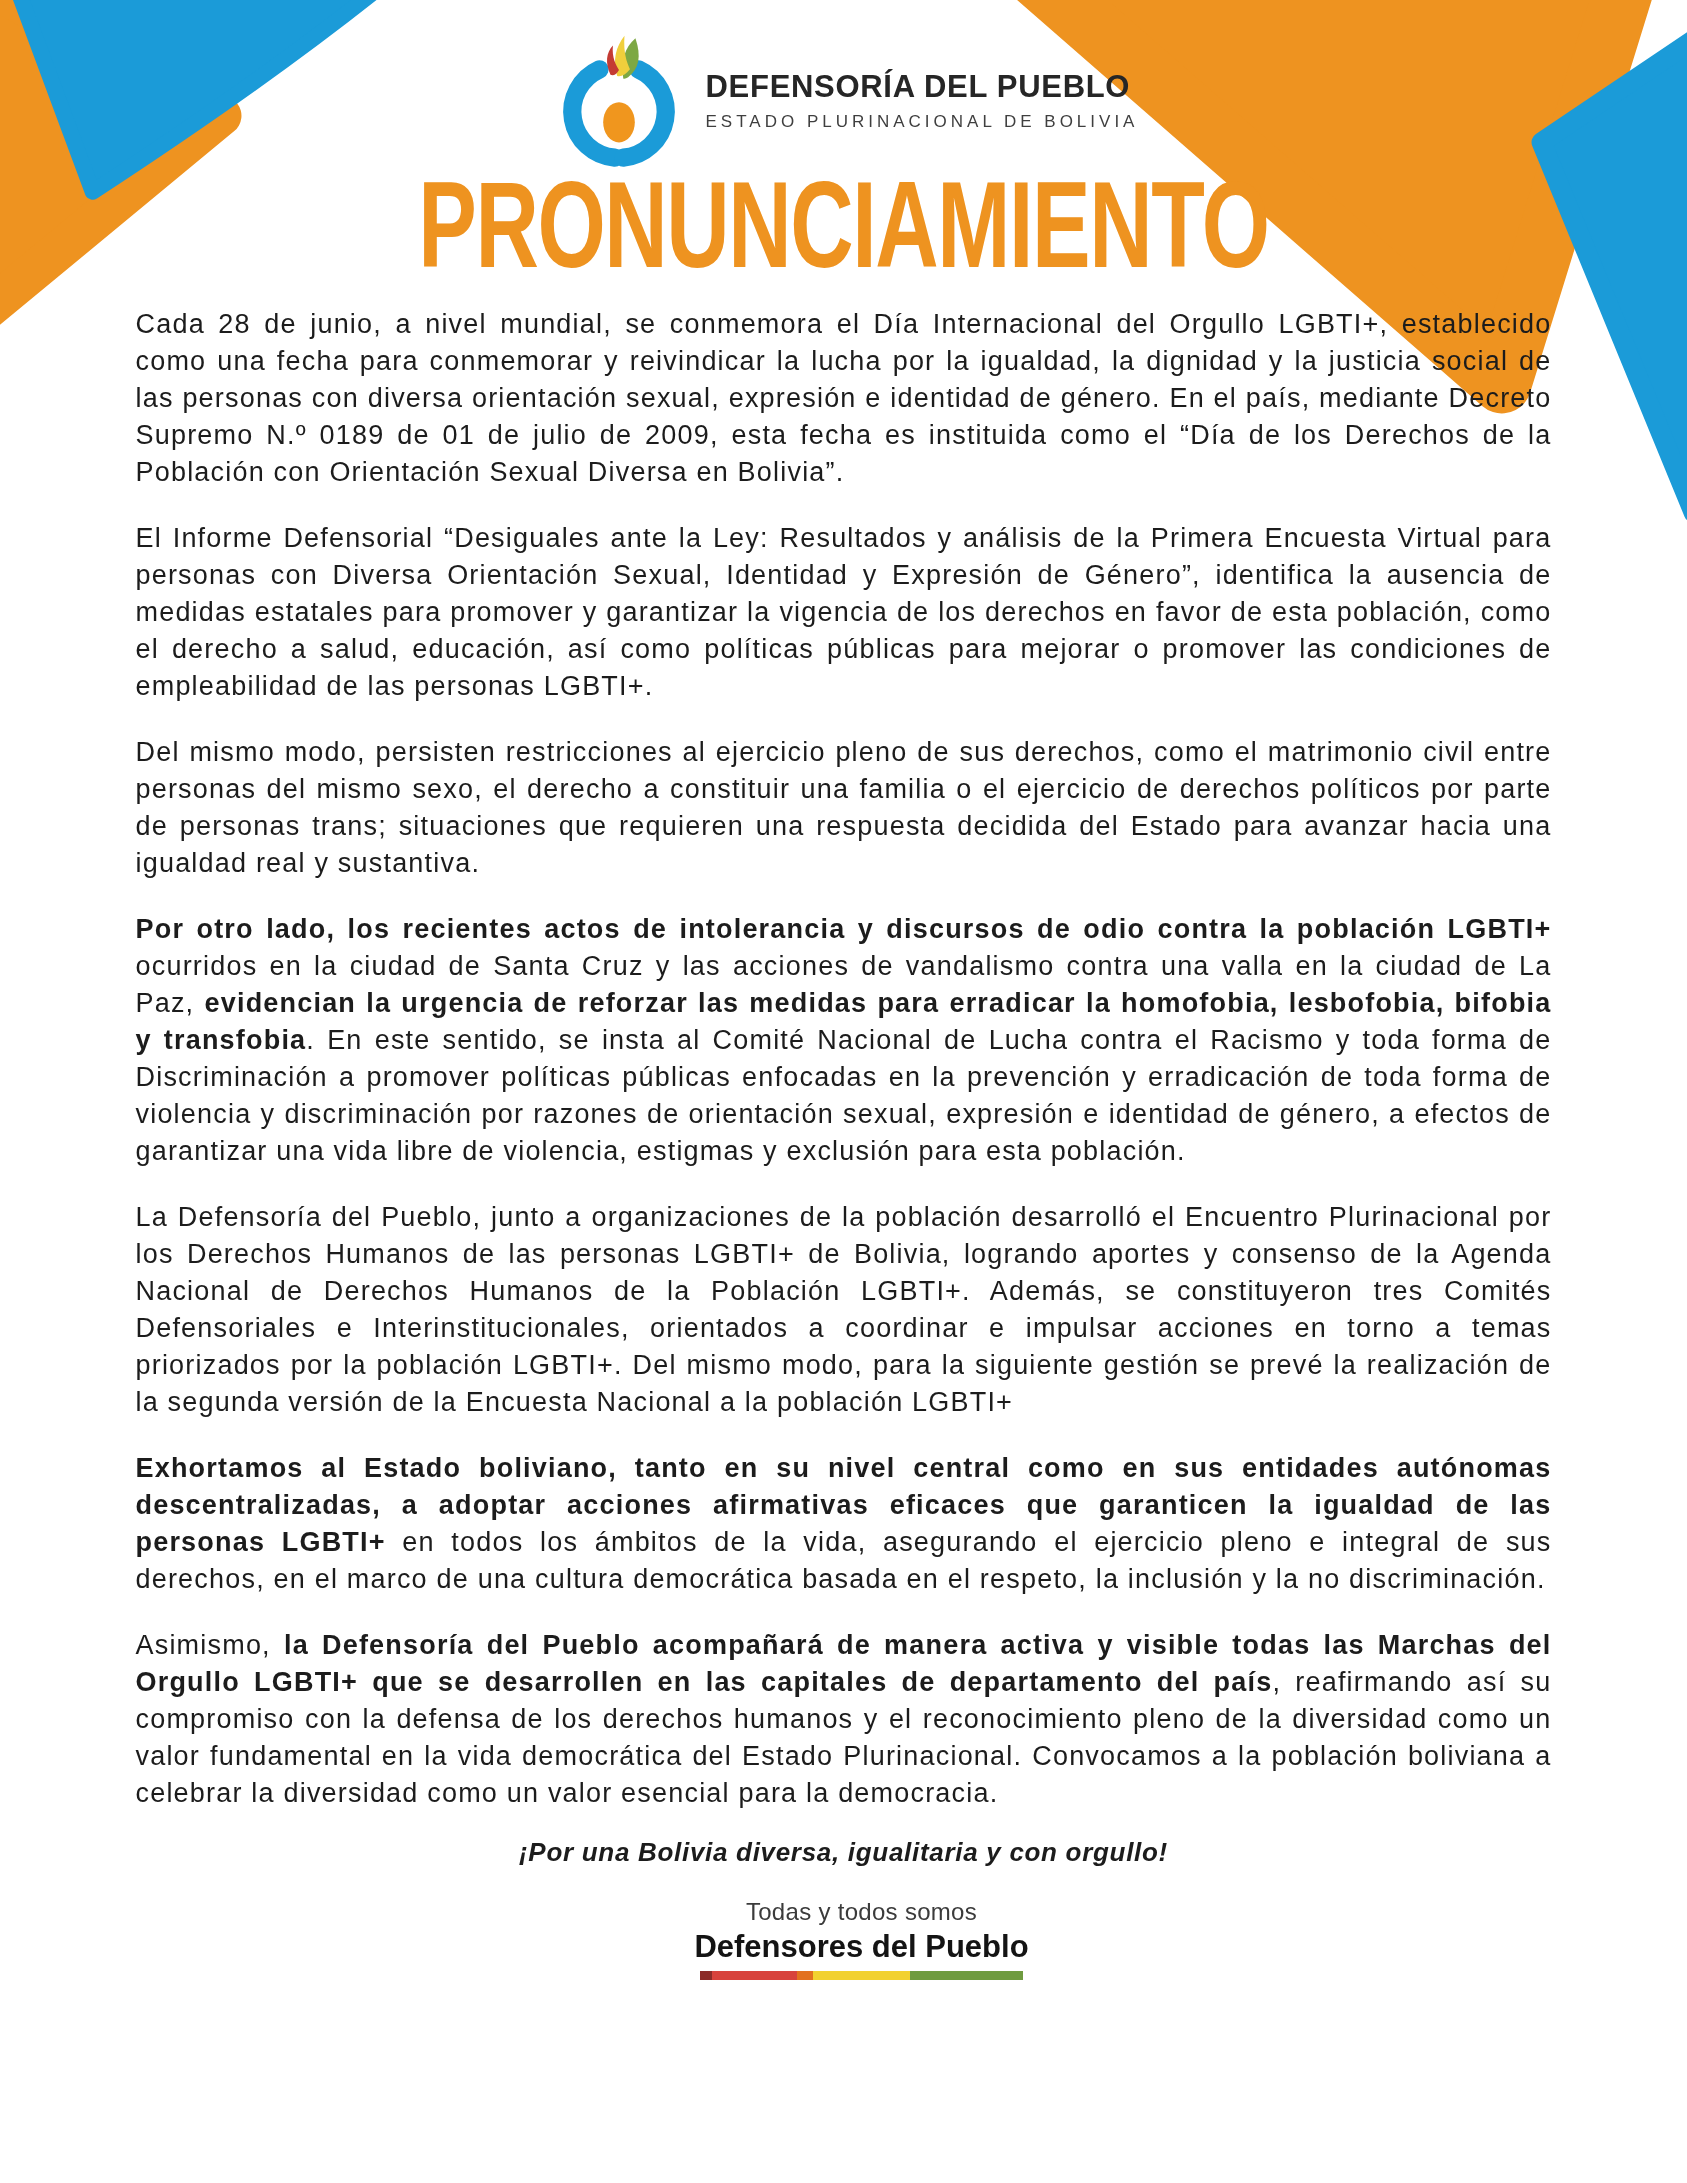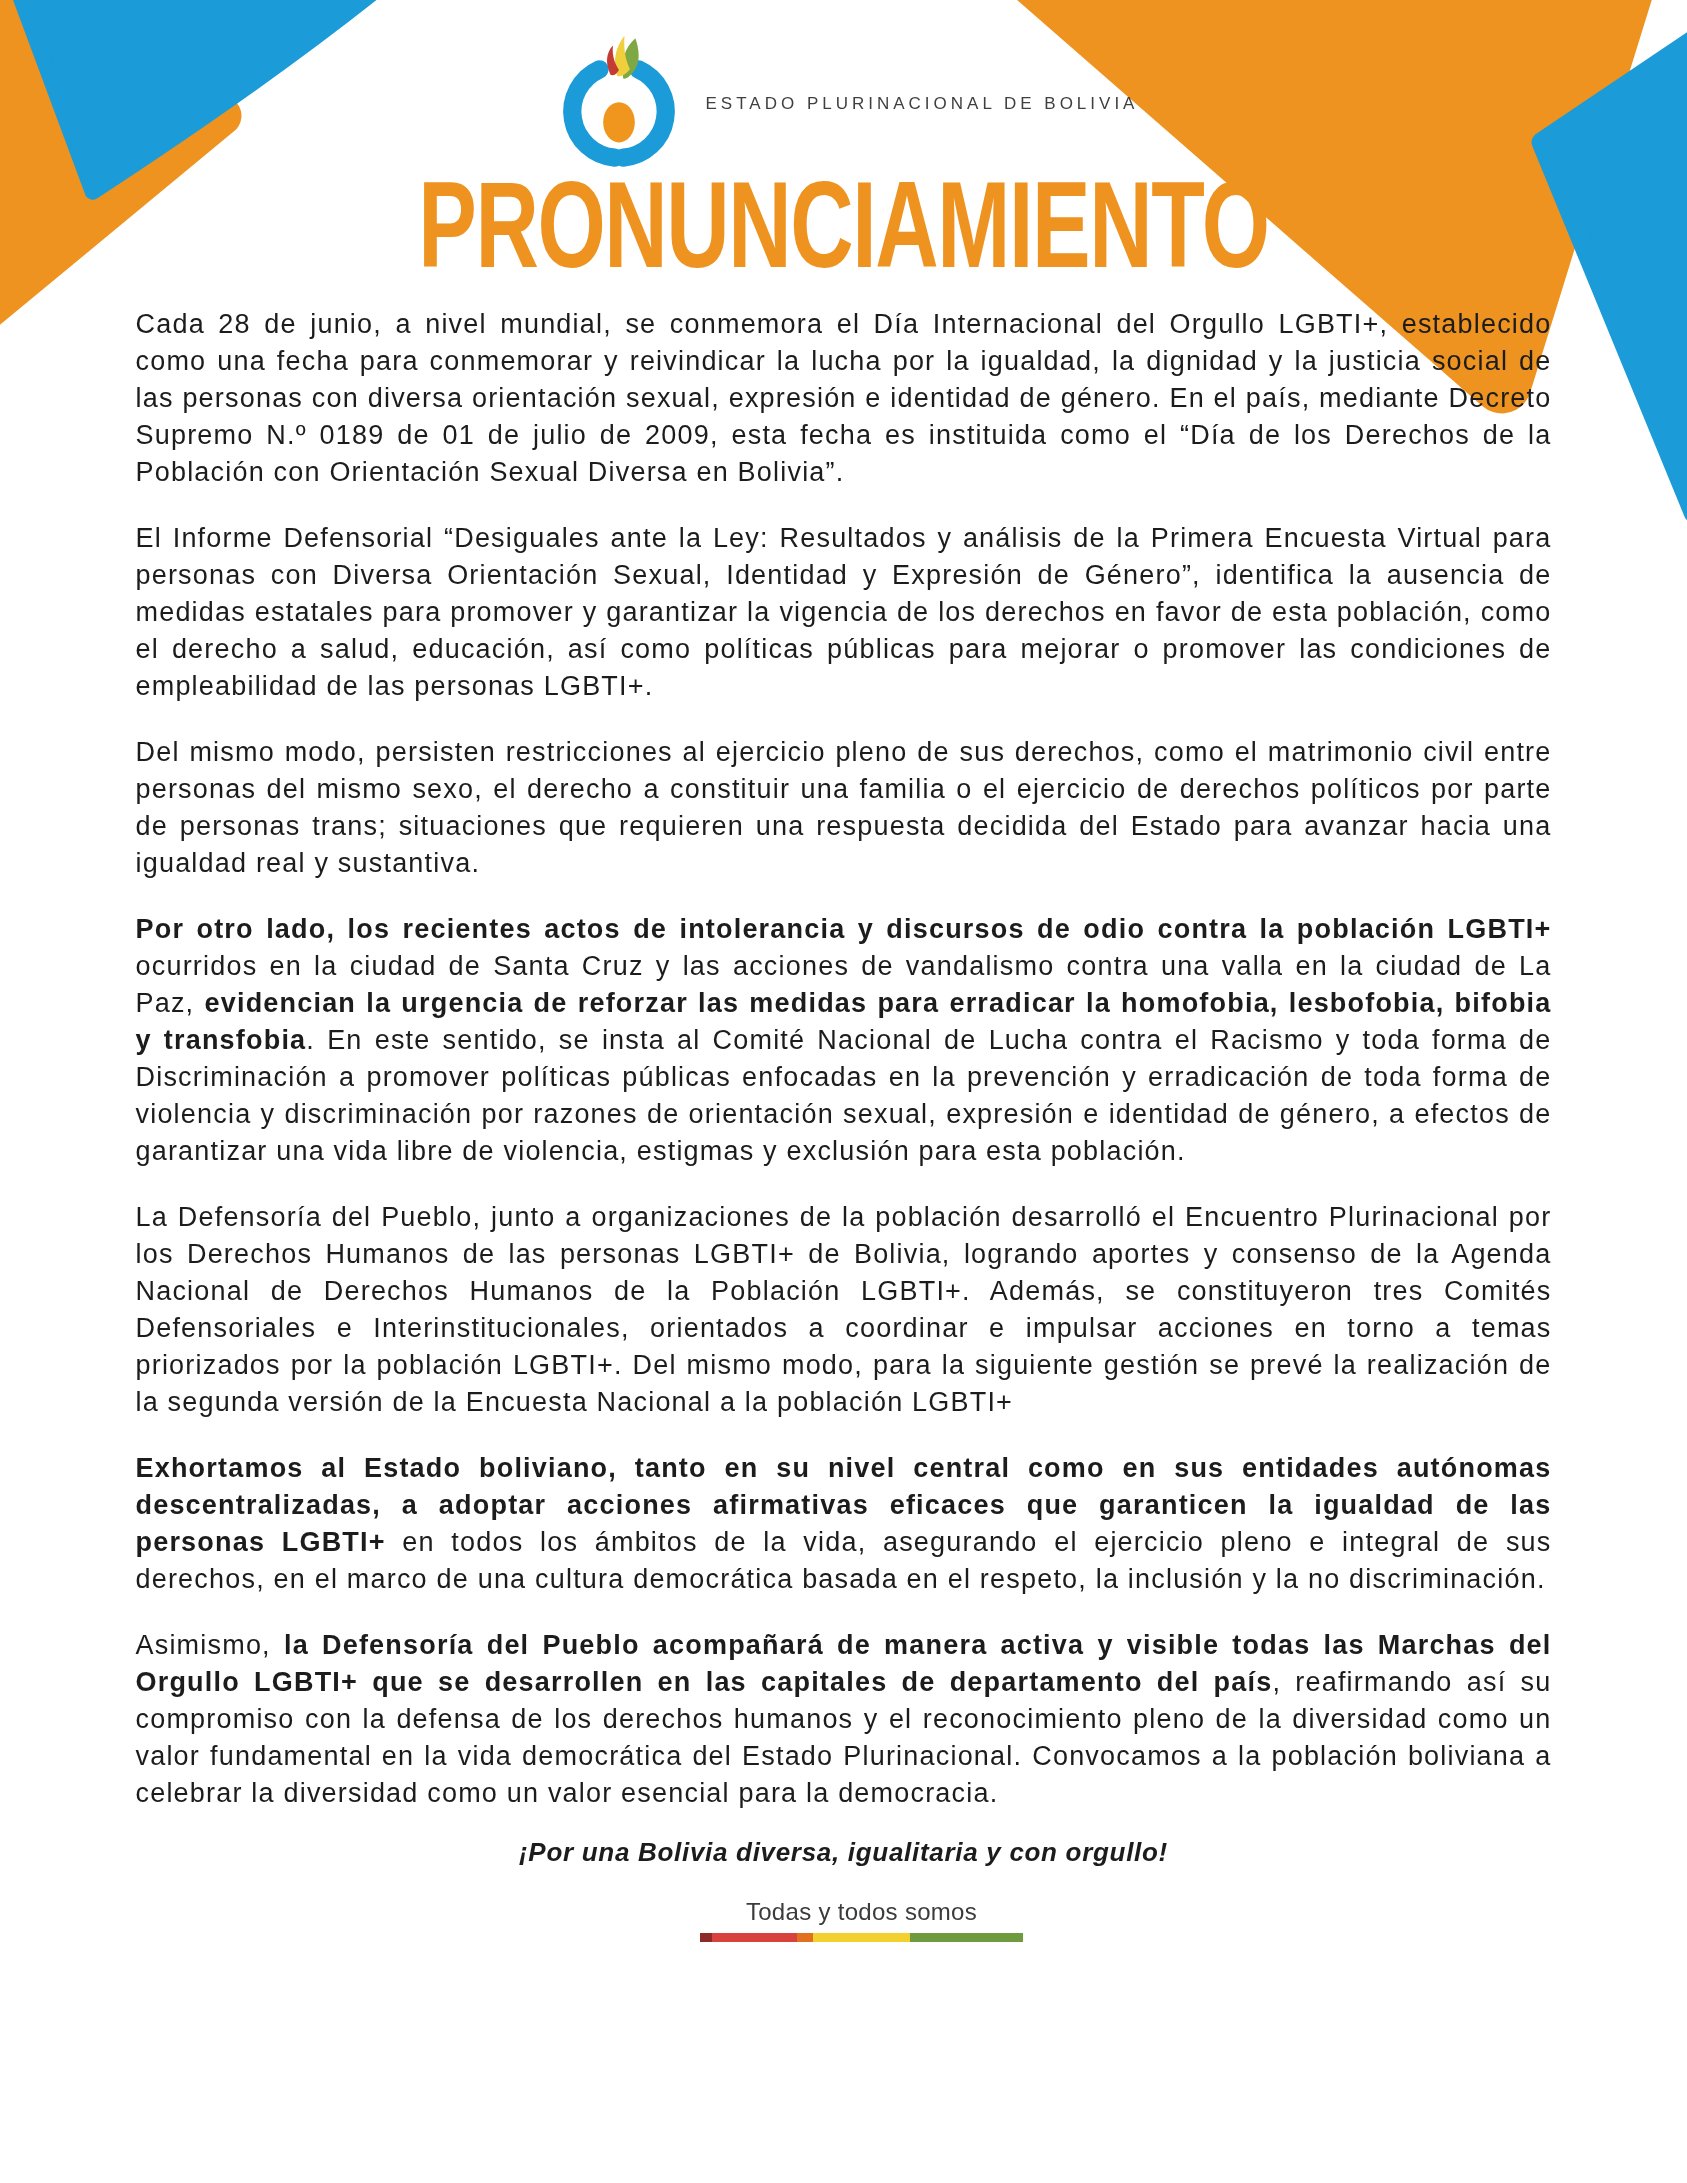--- a/index.html
+++ b/index.html
@@ -136,20 +136,21 @@
     <header class="logo-header">
       <svg class="logo-mark" viewBox="0 0 230 230" aria-hidden="true">
         <path d="M 108 208 A 76 76 0 0 1 83 63" fill="none" stroke="var(--blue, #1b9bd8)" stroke-width="30" stroke-linecap="round"></path>
         <path d="M 147 63 A 76 76 0 0 1 122 208" fill="none" stroke="var(--blue, #1b9bd8)" stroke-width="30" stroke-linecap="round"></path>
         <ellipse cx="115" cy="150" rx="26" ry="33" fill="var(--head-orange, #f0961e)"></ellipse>
         <path d="M 122 78 C 118 48 124 28 142 12 C 152 42 148 62 130 76 C 127 78 124 79 122 78 Z" fill="var(--flame-green, #7da843)"></path>
         <path d="M 112 74 C 104 48 110 26 124 8 C 122 36 128 52 133 63 C 126 72 118 76 112 74 Z" fill="var(--flame-yellow, #f0cf3c)"></path>
         <path d="M 101 72 C 92 52 94 36 105 24 C 103 44 110 56 115 64 C 111 71 106 74 101 72 Z" fill="var(--flame-red, #c43b33)"></path>
       </svg>
       <div class="logo-text">
+        <div class="logo-title">DEFENSORÍA DEL PUEBLO</div>
         <div class="logo-subtitle">ESTADO PLURINACIONAL DE BOLIVIA</div>
       </div>
     </header>
 
     <h1 class="doc-title"><span class="squeeze">PRONUNCIAMIENTO</span></h1>
 
 
     <main class="body-text">
         <p><span>Cada 28 de junio, a nivel mundial, se conmemora el Día Internacional del Orgullo LGBTI+, establecido como una fecha para conmemorar y reivindicar la lucha por la igualdad, la dignidad y la justicia social de las personas con diversa orientación sexual, expresión e identidad de género. En el país, mediante Decreto Supremo N.º 0189 de 01 de julio de 2009, esta fecha es instituida como el “Día de los Derechos de la Población con Orientación Sexual Diversa en Bolivia”.</span></p>
         <p><span>El Informe Defensorial “Desiguales ante la Ley: Resultados y análisis de la Primera Encuesta Virtual para personas con Diversa Orientación Sexual, Identidad y Expresión de Género”, identifica la ausencia de medidas estatales para promover y garantizar la vigencia de los derechos en favor de esta población, como el derecho a salud, educación, así como políticas públicas para mejorar o promover las condiciones de empleabilidad de las personas LGBTI+.</span></p>
@@ -158,20 +159,21 @@
         <p><span>La Defensoría del Pueblo, junto a organizaciones de la población desarrolló el Encuentro Plurinacional por los Derechos Humanos de las personas LGBTI+ de Bolivia, logrando aportes y consenso de la Agenda Nacional de Derechos Humanos de la Población LGBTI+. Además, se constituyeron tres Comités Defensoriales e Interinstitucionales, orientados a coordinar e impulsar acciones en torno a temas priorizados por la población LGBTI+. Del mismo modo, para la siguiente gestión se prevé la realización de la segunda versión de la Encuesta Nacional a la población LGBTI+</span></p>
         <p><strong>Exhortamos al Estado boliviano, tanto en su nivel central como en sus entidades autónomas descentralizadas, a adoptar acciones afirmativas eficaces que garanticen la igualdad de las personas LGBTI+</strong><span> en todos los ámbitos de la vida, asegurando el ejercicio pleno e integral de sus derechos, en el marco de una cultura democrática basada en el respeto, la inclusión y la no discriminación.</span></p>
         <p><span>Asimismo, </span><strong>la Defensoría del Pueblo acompañará de manera activa y visible todas las Marchas del Orgullo LGBTI+ que se desarrollen en las capitales de departamento del país</strong><span>, reafirmando así su compromiso con la defensa de los derechos humanos y el reconocimiento pleno de la diversidad como un valor fundamental en la vida democrática del Estado Plurinacional. Convocamos a la población boliviana a celebrar la diversidad como un valor esencial para la democracia.</span></p>
       </main>
 
     <div class="slogan">¡Por una Bolivia diversa, igualitaria y con orgullo!</div>
 
 
     <footer class="footer-logo">
       <div class="footer-tagline">Todas y todos somos</div>
+      <div class="footer-brand">Defensores del Pueblo</div>
       <div class="flag-bar">
           <span style="background: rgb(140, 43, 40); width: 4%;"></span>
           <span style="background: rgb(216, 66, 60); width: 26%;"></span>
           <span style="background: rgb(226, 113, 31); width: 5%;"></span>
           <span style="background: rgb(242, 209, 47); width: 30%;"></span>
           <span style="background: rgb(111, 155, 63); width: 35%;"></span>
         </div>
     </footer>
 
   </div>

